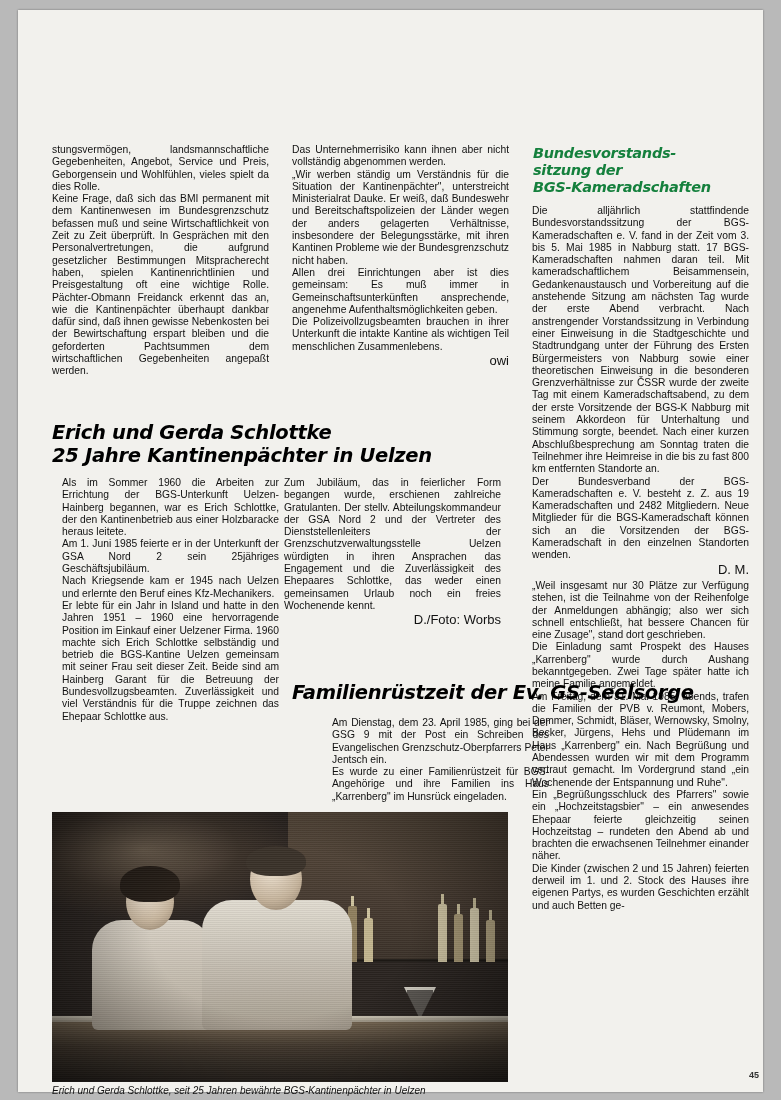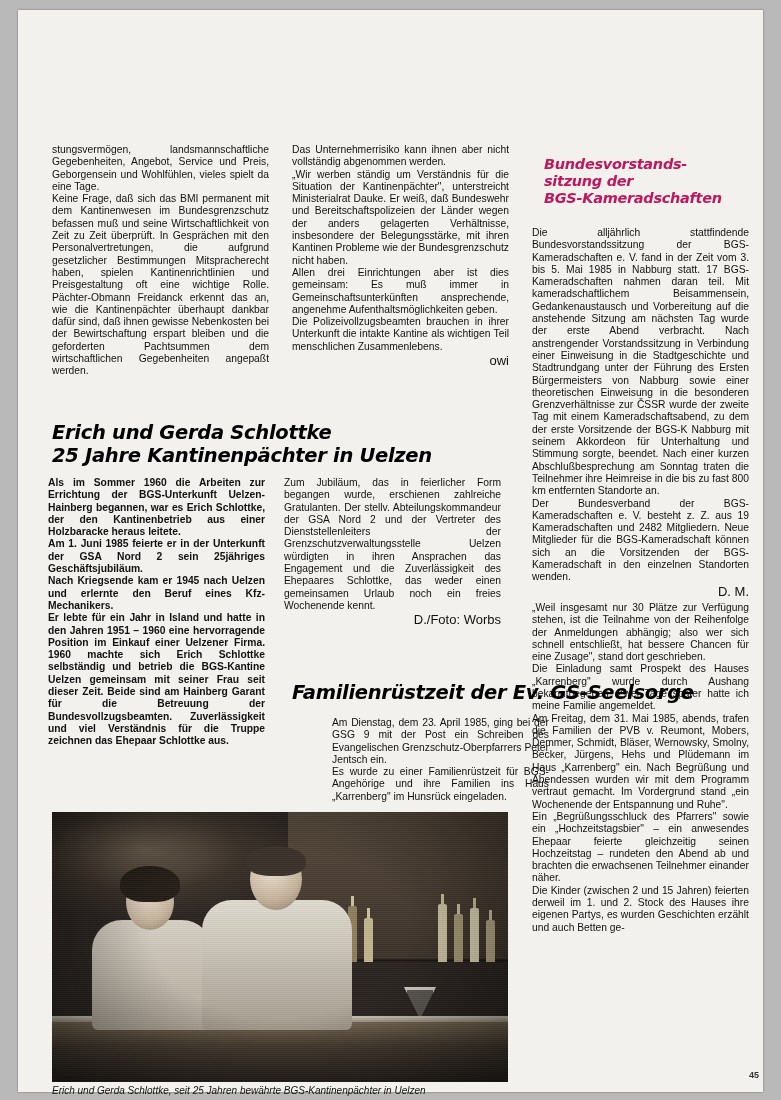--- a/index.html
+++ b/index.html
@@ -60,22 +60,22 @@
     font-size: 13px;
     margin-top: 2px;
   }
   .headline {
     font-family: "DejaVu Sans", sans-serif;
     font-weight: bold;
     font-style: italic;
     font-size: 19.5px;
     line-height: 22px;
     letter-spacing: -0.3px;
-    color: #be185d;
-    margin: 12px;
+    color: #15803d;
+    margin: 1px;
   }
   .headline.small {
     font-size: 14.5px;
     line-height: 17px;
   }
   .headline-wide {
     position: absolute;
     font-family: "DejaVu Sans", sans-serif;
     font-weight: bold;
     font-style: italic;
@@ -187,21 +187,21 @@
 </style>
 </head>
 <body>
 
 <div class="page">
   <div class="page-inner">
 
     <div class="cols">
 
       <div class="col col1">
-        <p>stungsvermögen, landsmannschaftliche Gegebenheiten, Angebot, Service und Preis, Geborgensein und Wohlfühlen, vieles spielt da eine Tage.</p>
+        <p>stungsvermögen, landsmannschaftliche Gegebenheiten, Angebot, Service und Preis, Geborgensein und Wohlfühlen, vieles spielt da dies Rolle.</p>
         <p>Keine Frage, daß sich das BMI permanent mit dem Kantinenwesen im Bundesgrenzschutz befassen muß und seine Wirtschaftlichkeit von Zeit zu Zeit überprüft. In Gesprächen mit den Personalvertretungen, die aufgrund gesetzlicher Bestimmungen Mitspracherecht haben, spielen Kantinenrichtlinien und Preisgestaltung oft eine wichtige Rolle. Pächter-Obmann Freidanck erkennt das an, wie die Kantinenpächter überhaupt dankbar dafür sind, daß ihnen gewisse Nebenkosten bei der Bewirtschaftung erspart bleiben und die geforderten Pachtsummen dem wirtschaftlichen Gegebenheiten angepaßt werden.</p>
       </div>
 
       <div class="col col2">
         <p>Das Unternehmerrisiko kann ihnen aber nicht vollständig abgenommen werden.</p>
         <p>„Wir werben ständig um Verständnis für die Situation der Kantinenpächter", unterstreicht Ministerialrat Dauke. Er weiß, daß Bundeswehr und Bereitschaftspolizeien der Länder wegen der anders gelagerten Verhältnisse, insbesondere der Belegungsstärke, mit ihren Kantinen Probleme wie der Bundesgrenzschutz nicht haben.</p>
         <p>Allen drei Einrichtungen aber ist dies gemeinsam: Es muß immer in Gemeinschaftsunterkünften ansprechende, angenehme Aufenthaltsmöglichkeiten geben.</p>
         <p>Die Polizeivollzugsbeamten brauchen in ihrer Unterkunft die intakte Kantine als wichtigen Teil menschlichen Zusammenlebens.</p>
         <div class="byline">owi</div>
       </div>
@@ -223,21 +223,21 @@
         <p>Ein „Begrüßungsschluck des Pfarrers" sowie ein „Hochzeitstagsbier" – ein anwesendes Ehepaar feierte gleichzeitig seinen Hochzeitstag – rundeten den Abend ab und brachten die erwachsenen Teilnehmer einander näher.</p>
         <p>Die Kinder (zwischen 2 und 15 Jahren) feierten derweil im 1. und 2. Stock des Hauses ihre eigenen Partys, es wurden Geschichten erzählt und auch Betten ge-</p>
       </div>
     </div>
 
     <div class="headline-wide" id="headline-schlottke">
       <div>Erich und Gerda Schlottke</div>
       <div>25 Jahre Kantinenpächter in Uelzen</div>
     </div>
 
-    <div style="position:absolute; left:16px; top:455px; width:217px; font-size:10.3px; line-height:12.3px; color:#111;font-weight:bold;">
+    <div style="position:absolute; left:30px; top:455px; width:217px; font-size:10.3px; line-height:12.3px; color:#111;">
       <p>Als im Sommer 1960 die Arbeiten zur Errichtung der BGS-Unterkunft Uelzen-Hainberg begannen, war es Erich Schlottke, der den Kantinenbetrieb aus einer Holzbaracke heraus leitete.</p>
       <p>Am 1. Juni 1985 feierte er in der Unterkunft der GSA Nord 2 sein 25jähriges Geschäftsjubiläum.</p>
       <p>Nach Kriegsende kam er 1945 nach Uelzen und erlernte den Beruf eines Kfz-Mechanikers.</p>
       <p>Er lebte für ein Jahr in Island und hatte in den Jahren 1951 – 1960 eine hervorragende Position im Einkauf einer Uelzener Firma. 1960 machte sich Erich Schlottke selbständig und betrieb die BGS-Kantine Uelzen gemeinsam mit seiner Frau seit dieser Zeit. Beide sind am Hainberg Garant für die Betreuung der Bundesvollzugsbeamten. Zuverlässigkeit und viel Verständnis für die Truppe zeichnen das Ehepaar Schlottke aus.</p>
     </div>
 
     <div style="position:absolute; left:252px; top:455px; width:217px; font-size:10.3px; line-height:12.3px; color:#111;">
       <p>Zum Jubiläum, das in feierlicher Form begangen wurde, erschienen zahlreiche Gratulanten. Der stellv. Abteilungskommandeur der GSA Nord 2 und der Vertreter des Dienststellenleiters der Grenzschutzverwaltungsstelle Uelzen würdigten in ihren Ansprachen das Engagement und die Zuverlässigkeit des Ehepaares Schlottke, das weder einen gemeinsamen Urlaub noch ein freies Wochenende kennt.</p>
       <div class="byline">D./Foto: Worbs</div>
     </div>

